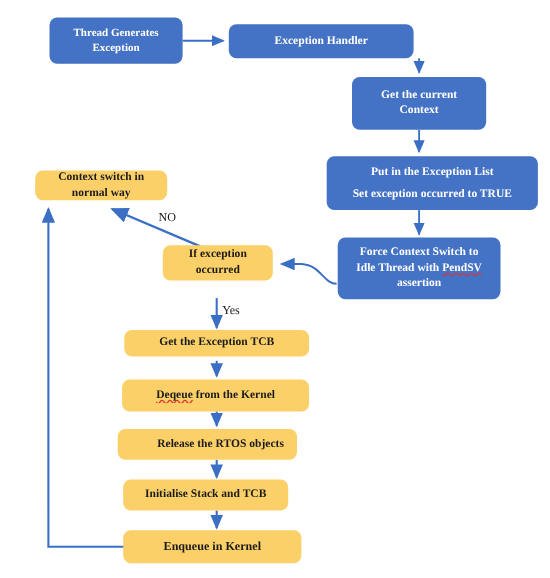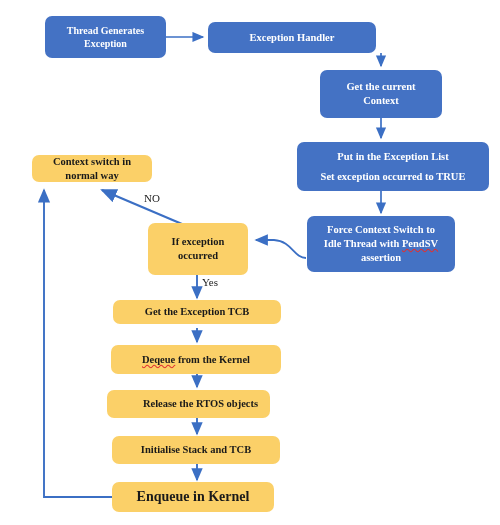--- a/index.html
+++ b/index.html
@@ -133,44 +133,44 @@
     </span>
   </div>
 
   <div class="node yellow" style="left:32px; top:144px; width:120px; height:27px; font-size:10.5px;margin-top:11px;">
     <span class="txt">
       <span>Context switch  in</span><br>
       <span>normal way</span>
     </span>
   </div>
 
-  <div class="node yellow" style="left:148px; top:223px; width:100px; height:52px; font-size:10.5px;">
+  <div class="node yellow" style="left:148px; top:223px; width:100px; height:32px; font-size:10.5px;">
     <span class="txt">
       <span>If exception</span><br>
       <span>occurred</span>
     </span>
   </div>
 
   <div class="node yellow" style="left:113px; top:300px; width:168px; height:24px; font-size:10.5px;">
     <span class="txt">Get the Exception TCB</span>
   </div>
 
   <div class="node yellow" style="left:111px; top:345px; width:170px; height:29px; font-size:10.5px;">
     <span class="txt"><span class="spell">Deqeue</span><span> from the Kernel</span></span>
   </div>
 
   <div class="node yellow" style="left:107px; top:390px; width:163px; height:28px; font-size:10.5px;padding-left:28px;">
     <span class="txt">Release the RTOS objects</span>
   </div>
 
-  <div class="node yellow" style="left:112px; top:436px; width:168px; height:28px; font-size:10.5px;">
+  <div class="node yellow" style="left:112px; top:436px; width:150px; height:28px; font-size:10.5px;">
     <span class="txt">Initialise Stack and TCB</span>
   </div>
 
-  <div class="node yellow" style="left:112px; top:482px; width:162px; height:30px; font-size:14px;">
+  <div class="node yellow" style="left:112px; top:482px; width:162px; height:30px; font-size:11px;">
     <span class="txt">Enqueue in Kernel</span>
   </div>
 
   <div class="edge-label" style="left:144px; top:192px;">NO</div>
 
   <div class="edge-label" style="left:202px; top:276px;">Yes</div>
 
 </div>
 
 </body></html>

